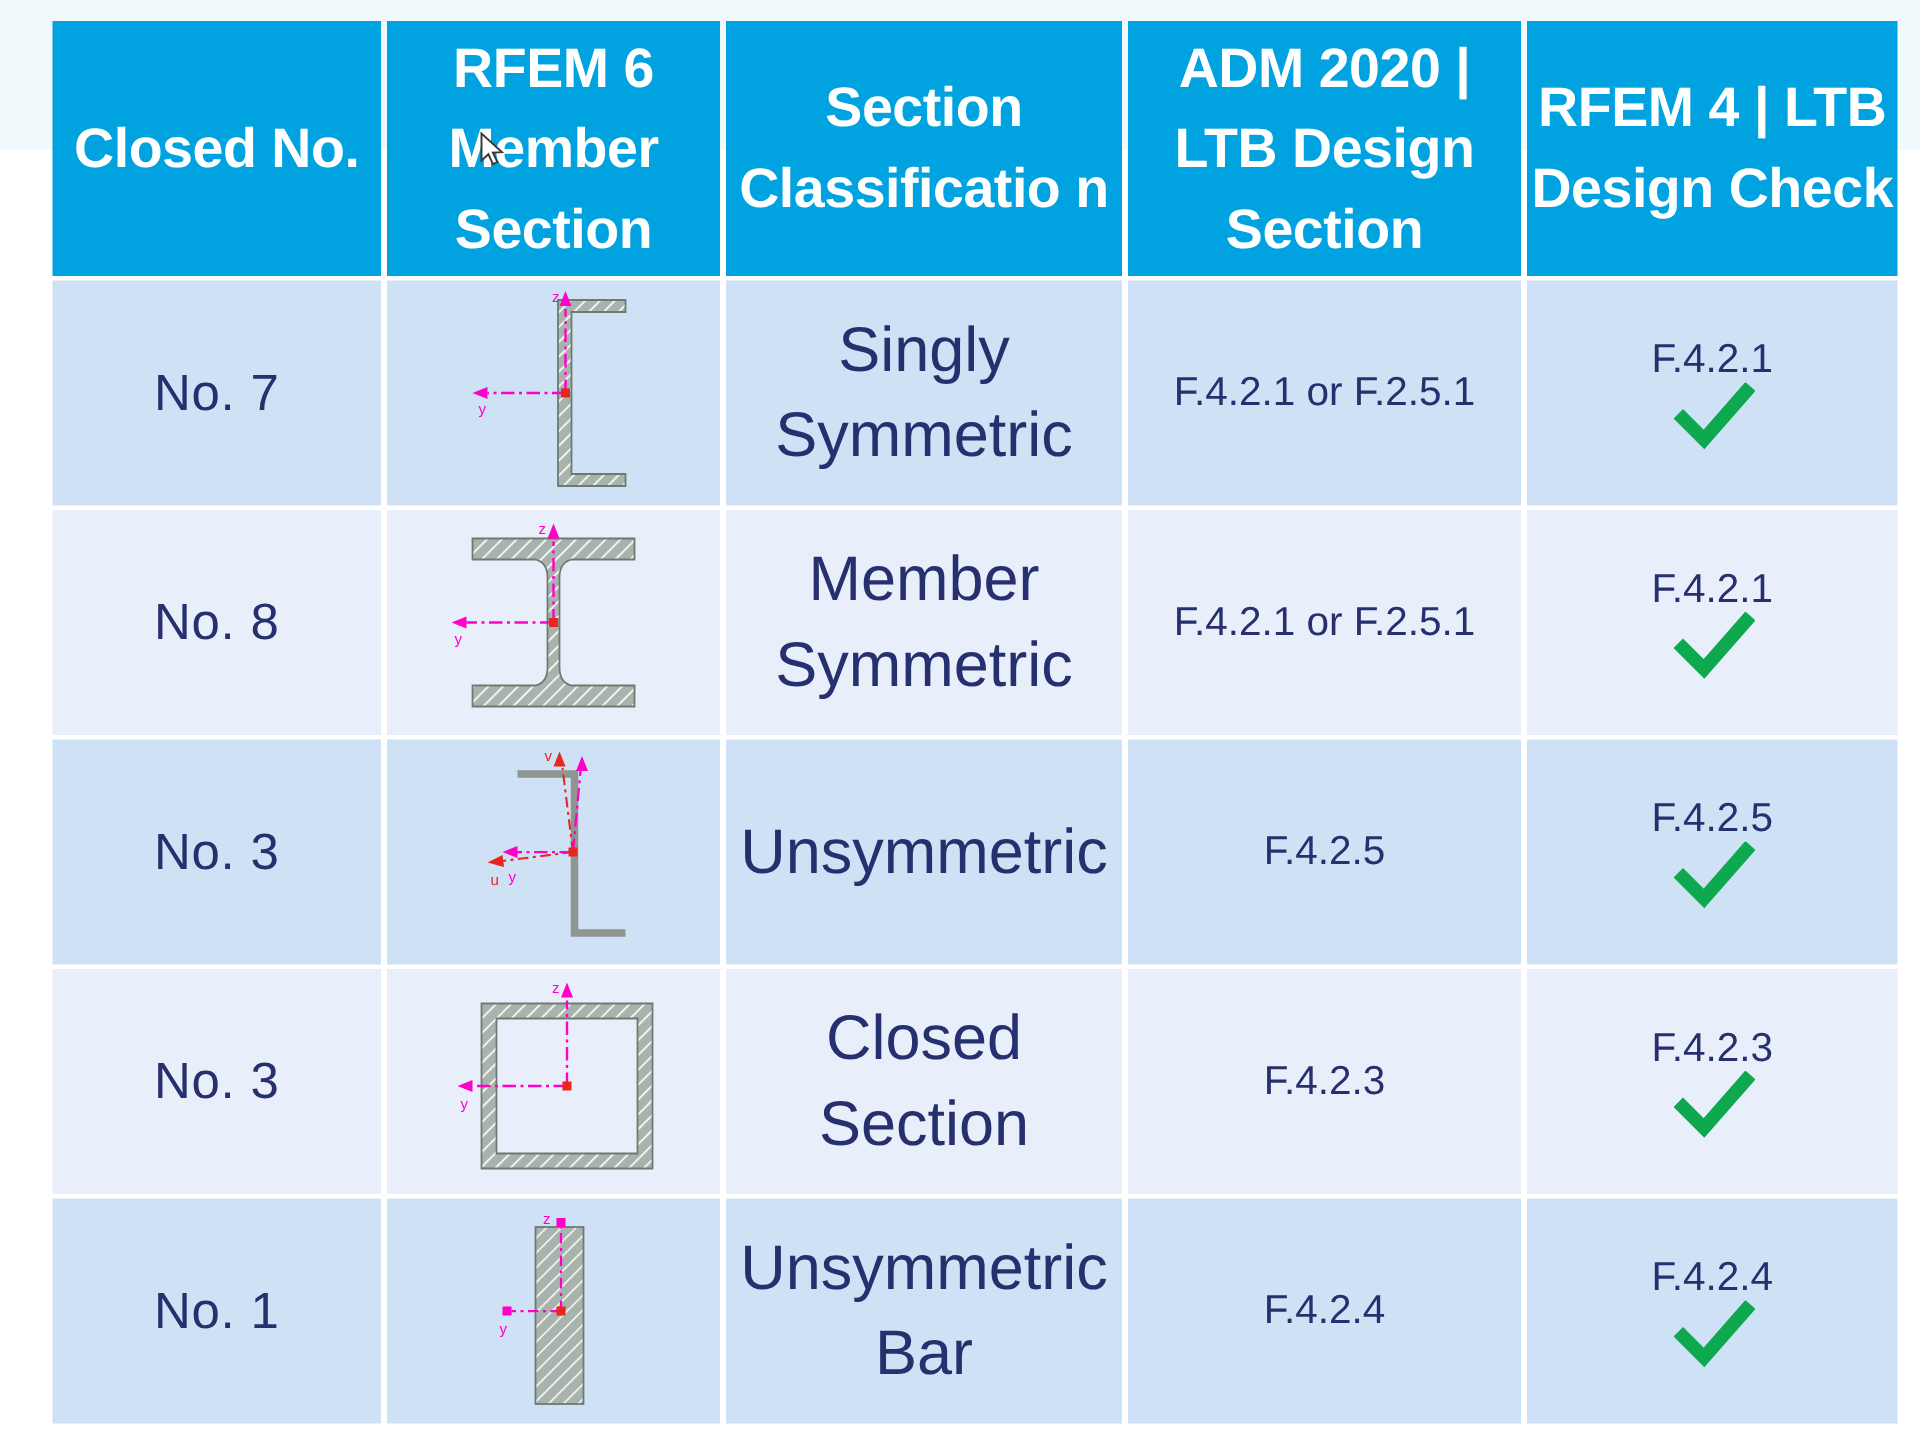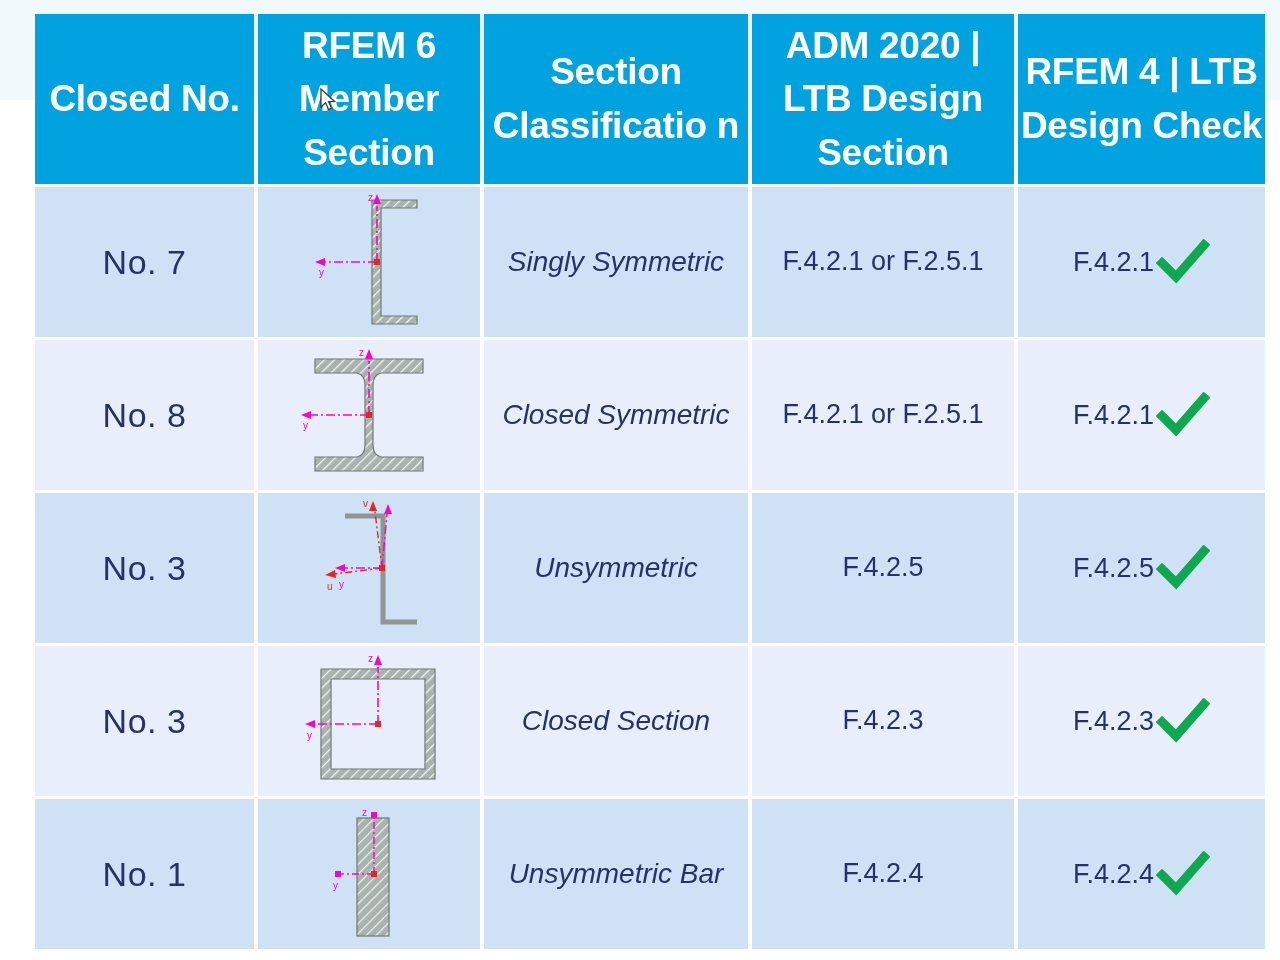--- a/index.html
+++ b/index.html
@@ -67,39 +67,39 @@
   tbody td {
     color: #27306e;
     height: 150px;
   }
   td.member-no {
     font-size: 34px;
     font-weight: 400;
     letter-spacing: 0.5px;
   }
   td.classification {
-    font-size: 28px;
+    font-size: 42px;
     line-height: 1.35;
     font-weight: 400;
-    font-style: italic;
   }
   td.adm-section {
     font-size: 27px;
     line-height: 1.4;
     font-weight: 400;
   }
   td.ltb-check {
     font-size: 27px;
     font-weight: 400;
   }
   .check-row {
     display: flex;
     align-items: center;
     justify-content: center;
     gap: 0px;
+    flex-direction: column;
   }
   .check-row .label { display: inline-block; }
   .check-icon { display: inline-block; width: 54px; height: 46px; margin-left: 2px; }
 
   
   td.section-draw { position: relative; }
   .draw-box {
     position: relative;
     width: 100%;
     height: 100%;
@@ -210,21 +210,21 @@
                 <line x1="100" y1="70" x2="100" y2="16" stroke="#ff00c8" stroke-width="1.6" stroke-dasharray="9 3 2 3"></line>
                 <polygon points="100,4 96,14 104,14" fill="#ff00c8"></polygon>
                 <text x="90" y="11" fill="#ff00c8" font-size="10" font-family="'Liberation Sans',sans-serif">z</text>
                 <line x1="100" y1="70" x2="42" y2="70" stroke="#ff00c8" stroke-width="1.6" stroke-dasharray="9 3 2 3"></line>
                 <polygon points="32,70 42,66 42,74" fill="#ff00c8"></polygon>
                 <text x="34" y="84" fill="#ff00c8" font-size="10" font-family="'Liberation Sans',sans-serif">y</text>
                 <rect x="97" y="67" width="6" height="6" fill="#e8261c"></rect>
               </svg>
             </div>
           </td>
-          <td class="classification">Closed Symmetric</td>
+          <td class="classification">Member Symmetric</td>
           <td class="adm-section">F.4.2.1 or F.2.5.1</td>
           <td class="ltb-check">
             <div class="check-row">
               <span class="label">F.4.2.1</span>
               <span class="check-icon">
                 <svg width="54" height="46" viewBox="0 0 54 46" aria-hidden="true">
                   <path d="M6 24 L20 38 L48 6" fill="none" stroke="#0ea84e" stroke-width="9" stroke-linecap="square" stroke-linejoin="miter"></path>
                 </svg>
               </span>
             </div>

